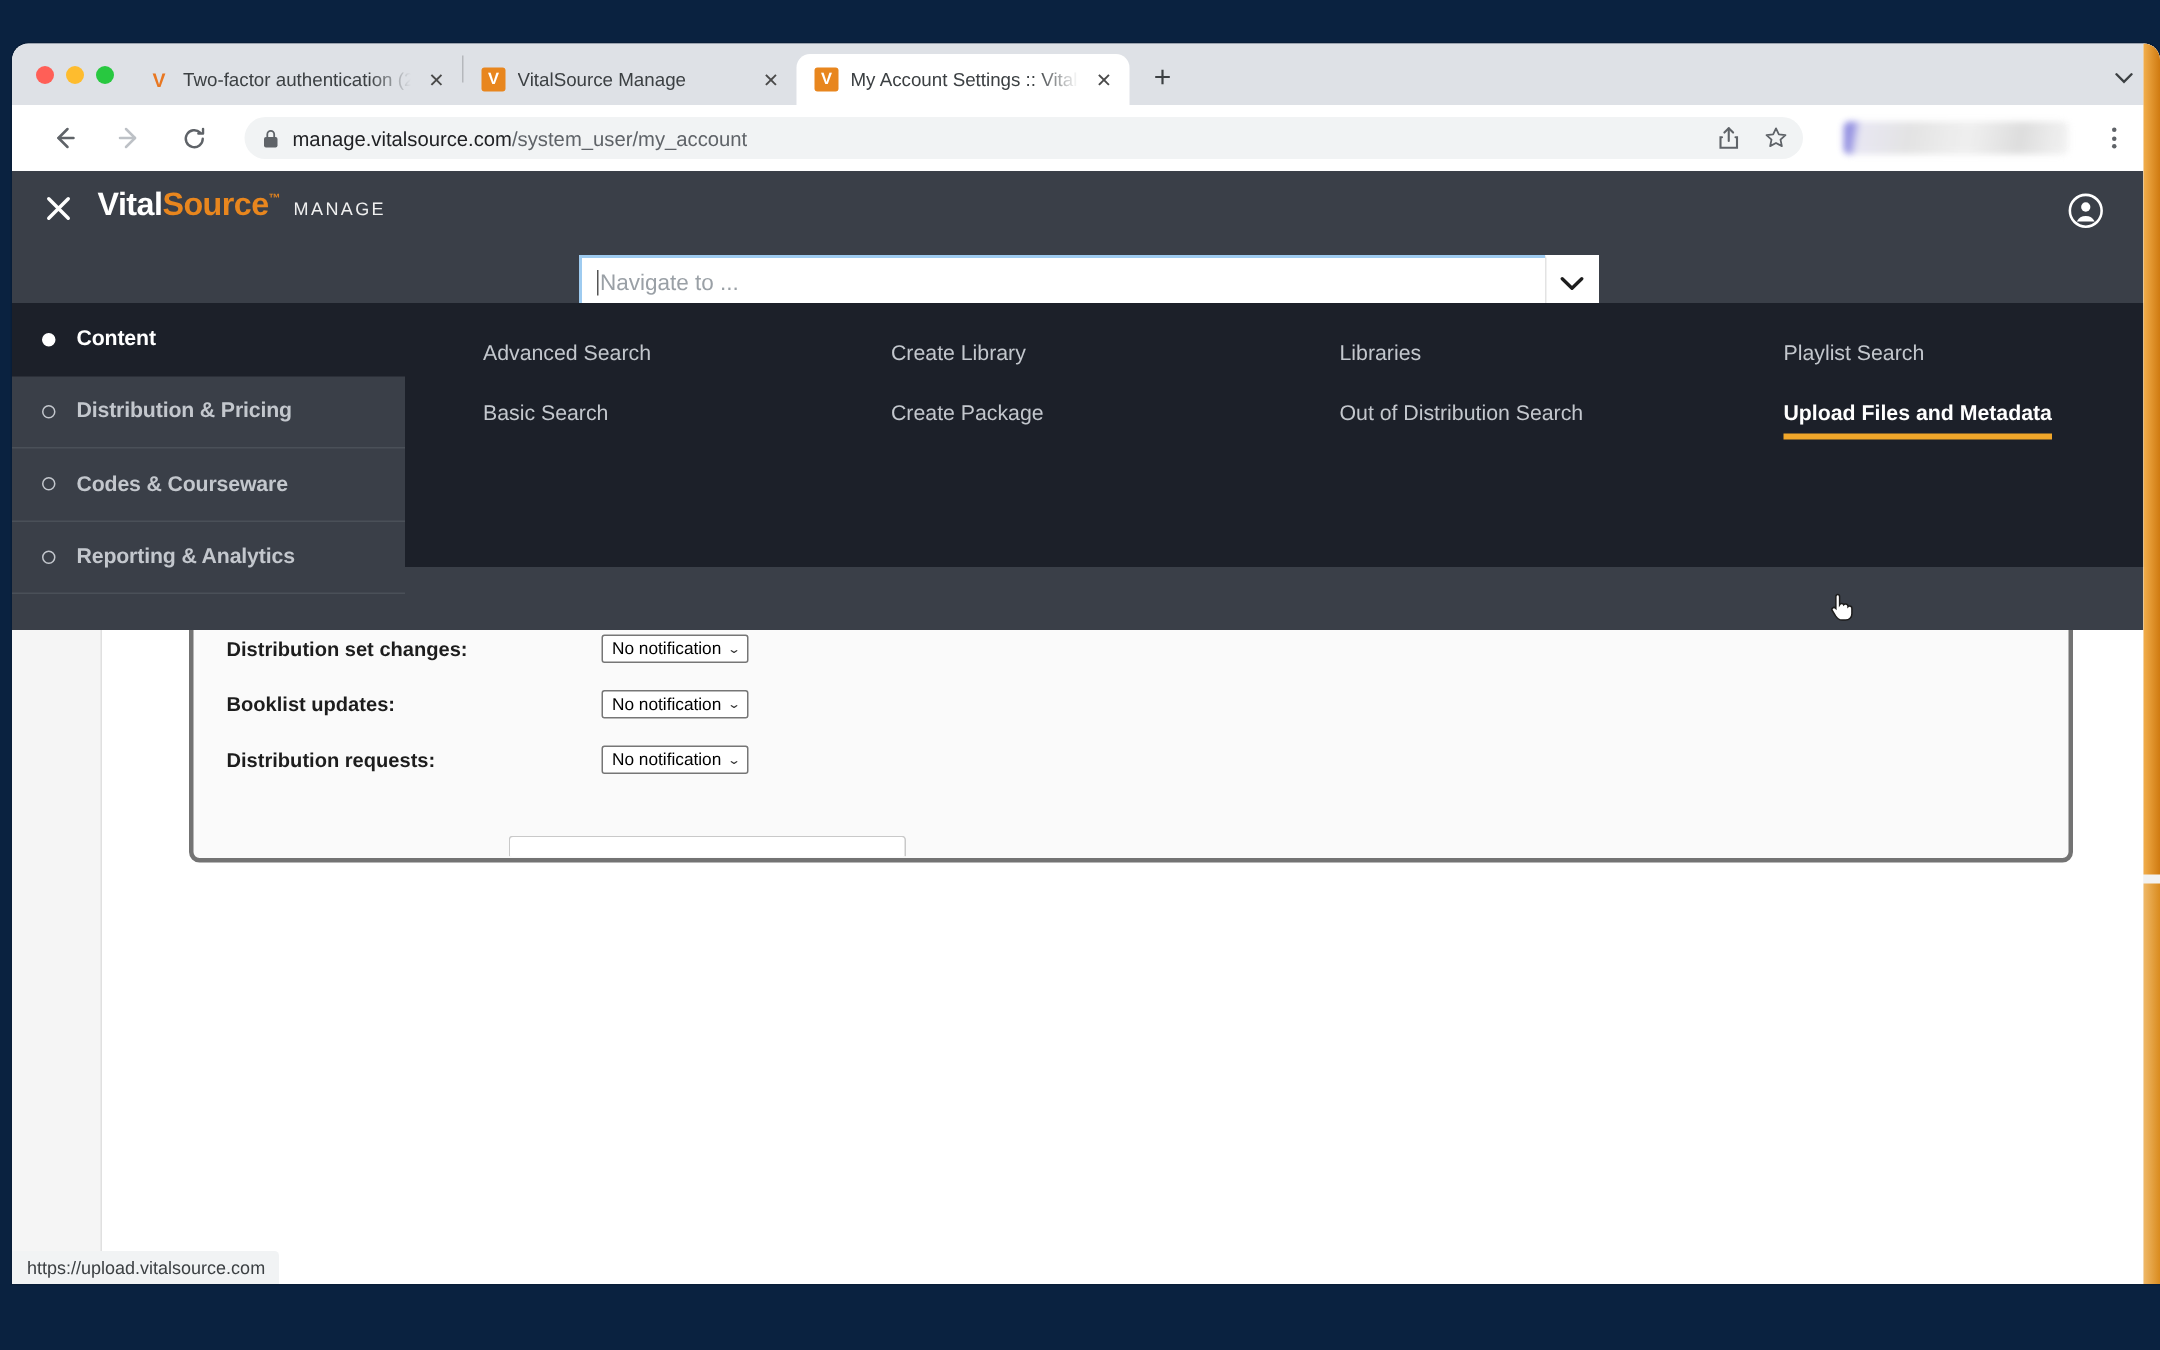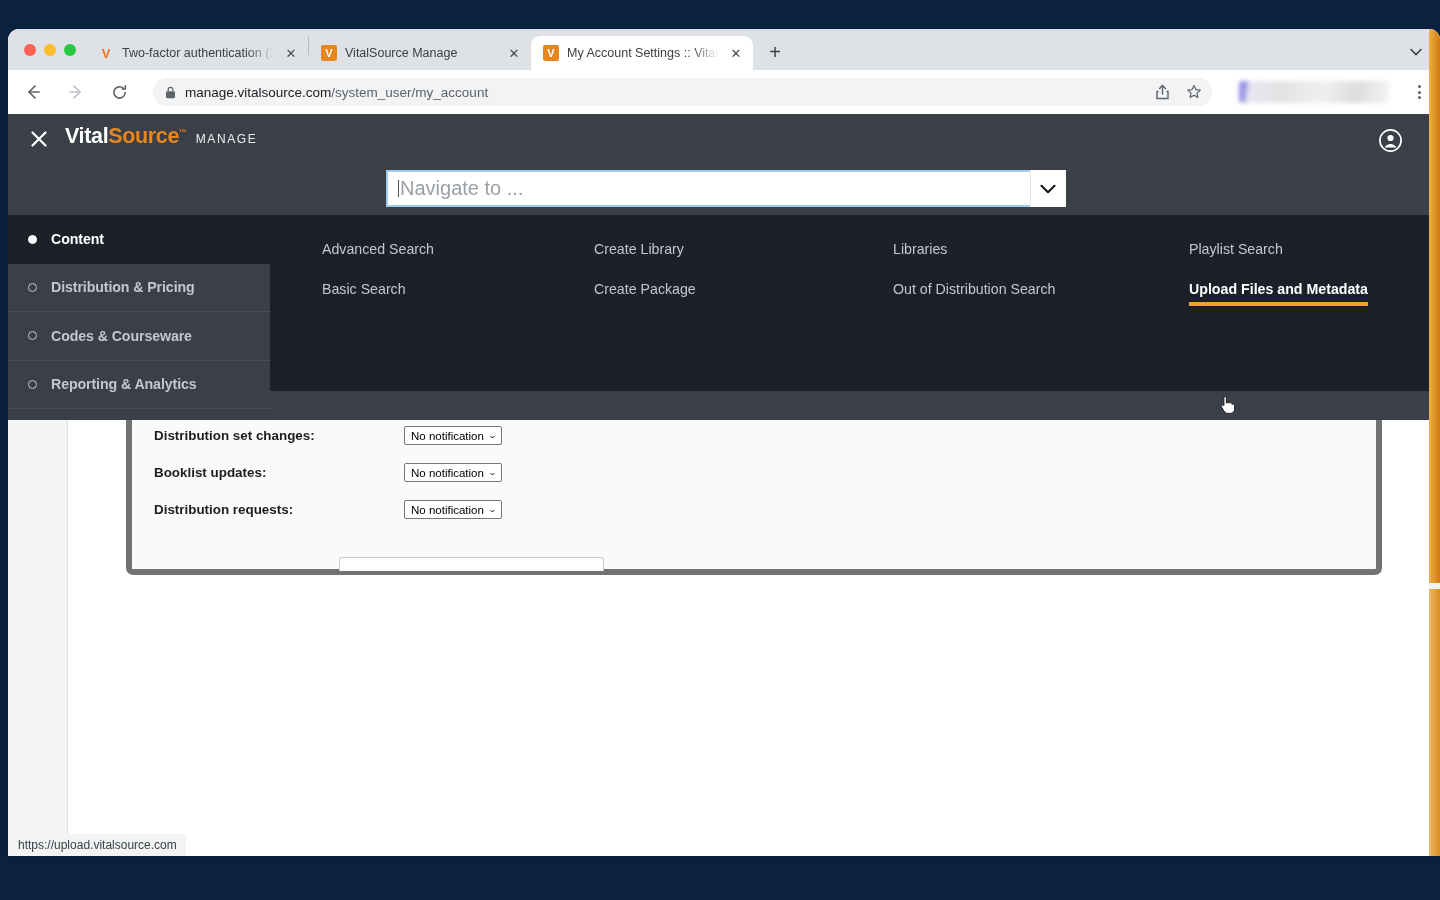--- a/index.html
+++ b/index.html
@@ -95,21 +95,21 @@
     width: 20px; height: 20px;
     display: flex; align-items: center; justify-content: center;
     color: #3c4043; font-size: 10px;
   }
 
   
   .toolbar {
     height: 44px;
     background: #ffffff;
     display: flex; align-items: center;
-    padding: 0 10px;
+    padding: 0 20px;
     gap: 13px;
   }
   .nav-btn {
     width: 30px; height: 30px;
     display: flex; align-items: center; justify-content: center;
     color: #5f6368; font-size: 17px;
     border-radius: 50%;
   }
   .nav-btn.disabled { color: #bdc1c6; }
   .omnibox {
@@ -169,21 +169,21 @@
     width: 60px; flex: none;
     background: #f5f5f5;
     border-right: 1px solid #e0e0e0;
   }
   .page-body {
     flex: 1 1 auto;
     position: relative;
     padding: 0 58px;
   }
   .fieldset {
-    border: 6px solid #737373;
+    border: 3px solid #737373;
     border-radius: 7px;
     background: #fafafa;
     position: relative;
   }
   .fieldset.white { background: #ffffff; }
   .fs-legend {
     position: absolute;
     top: -11px; left: 18px;
     background: #ffffff;
     padding: 0 9px;
@@ -271,21 +271,21 @@
   
   .vs-overlay {
     position: absolute;
     left: 0; top: 0; right: 11px;
     height: 306px;
     background: #3a3f48;
     z-index: 5;
   }
   .vs-topbar {
     position: relative;
-    height: 101px;
+    height: 88px;
   }
   .vs-close {
     position: absolute; left: 18px; top: 12px;
     width: 26px; height: 26px;
     display: flex; align-items: center; justify-content: center;
     color: #ffffff;
   }
   .vs-logo {
     position: absolute; left: 57px; top: 10px;
     display: flex; align-items: baseline; gap: 9px;
@@ -319,21 +319,21 @@
     border: 2px solid #9ecbf0;
     border-right: none;
     display: flex; align-items: center;
     padding-left: 10px;
     position: relative;
   }
   .vs-caret-bar {
     width: 1px; height: 17px; background: #555555; flex: none;
   }
   .vs-placeholder {
-    font-size: 20px; color: #9aa0a6;
+    font-size: 15px; color: #9aa0a6;
     margin-left: 1px;
   }
   .vs-dropbtn {
     width: 36px; flex: none;
     background: #ffffff;
     border: 2px solid #ffffff;
     border-left: 1px solid #e3e3e3;
     display: flex; align-items: center; justify-content: center;
     color: #1d1d1d; font-size: 15px;
   }

